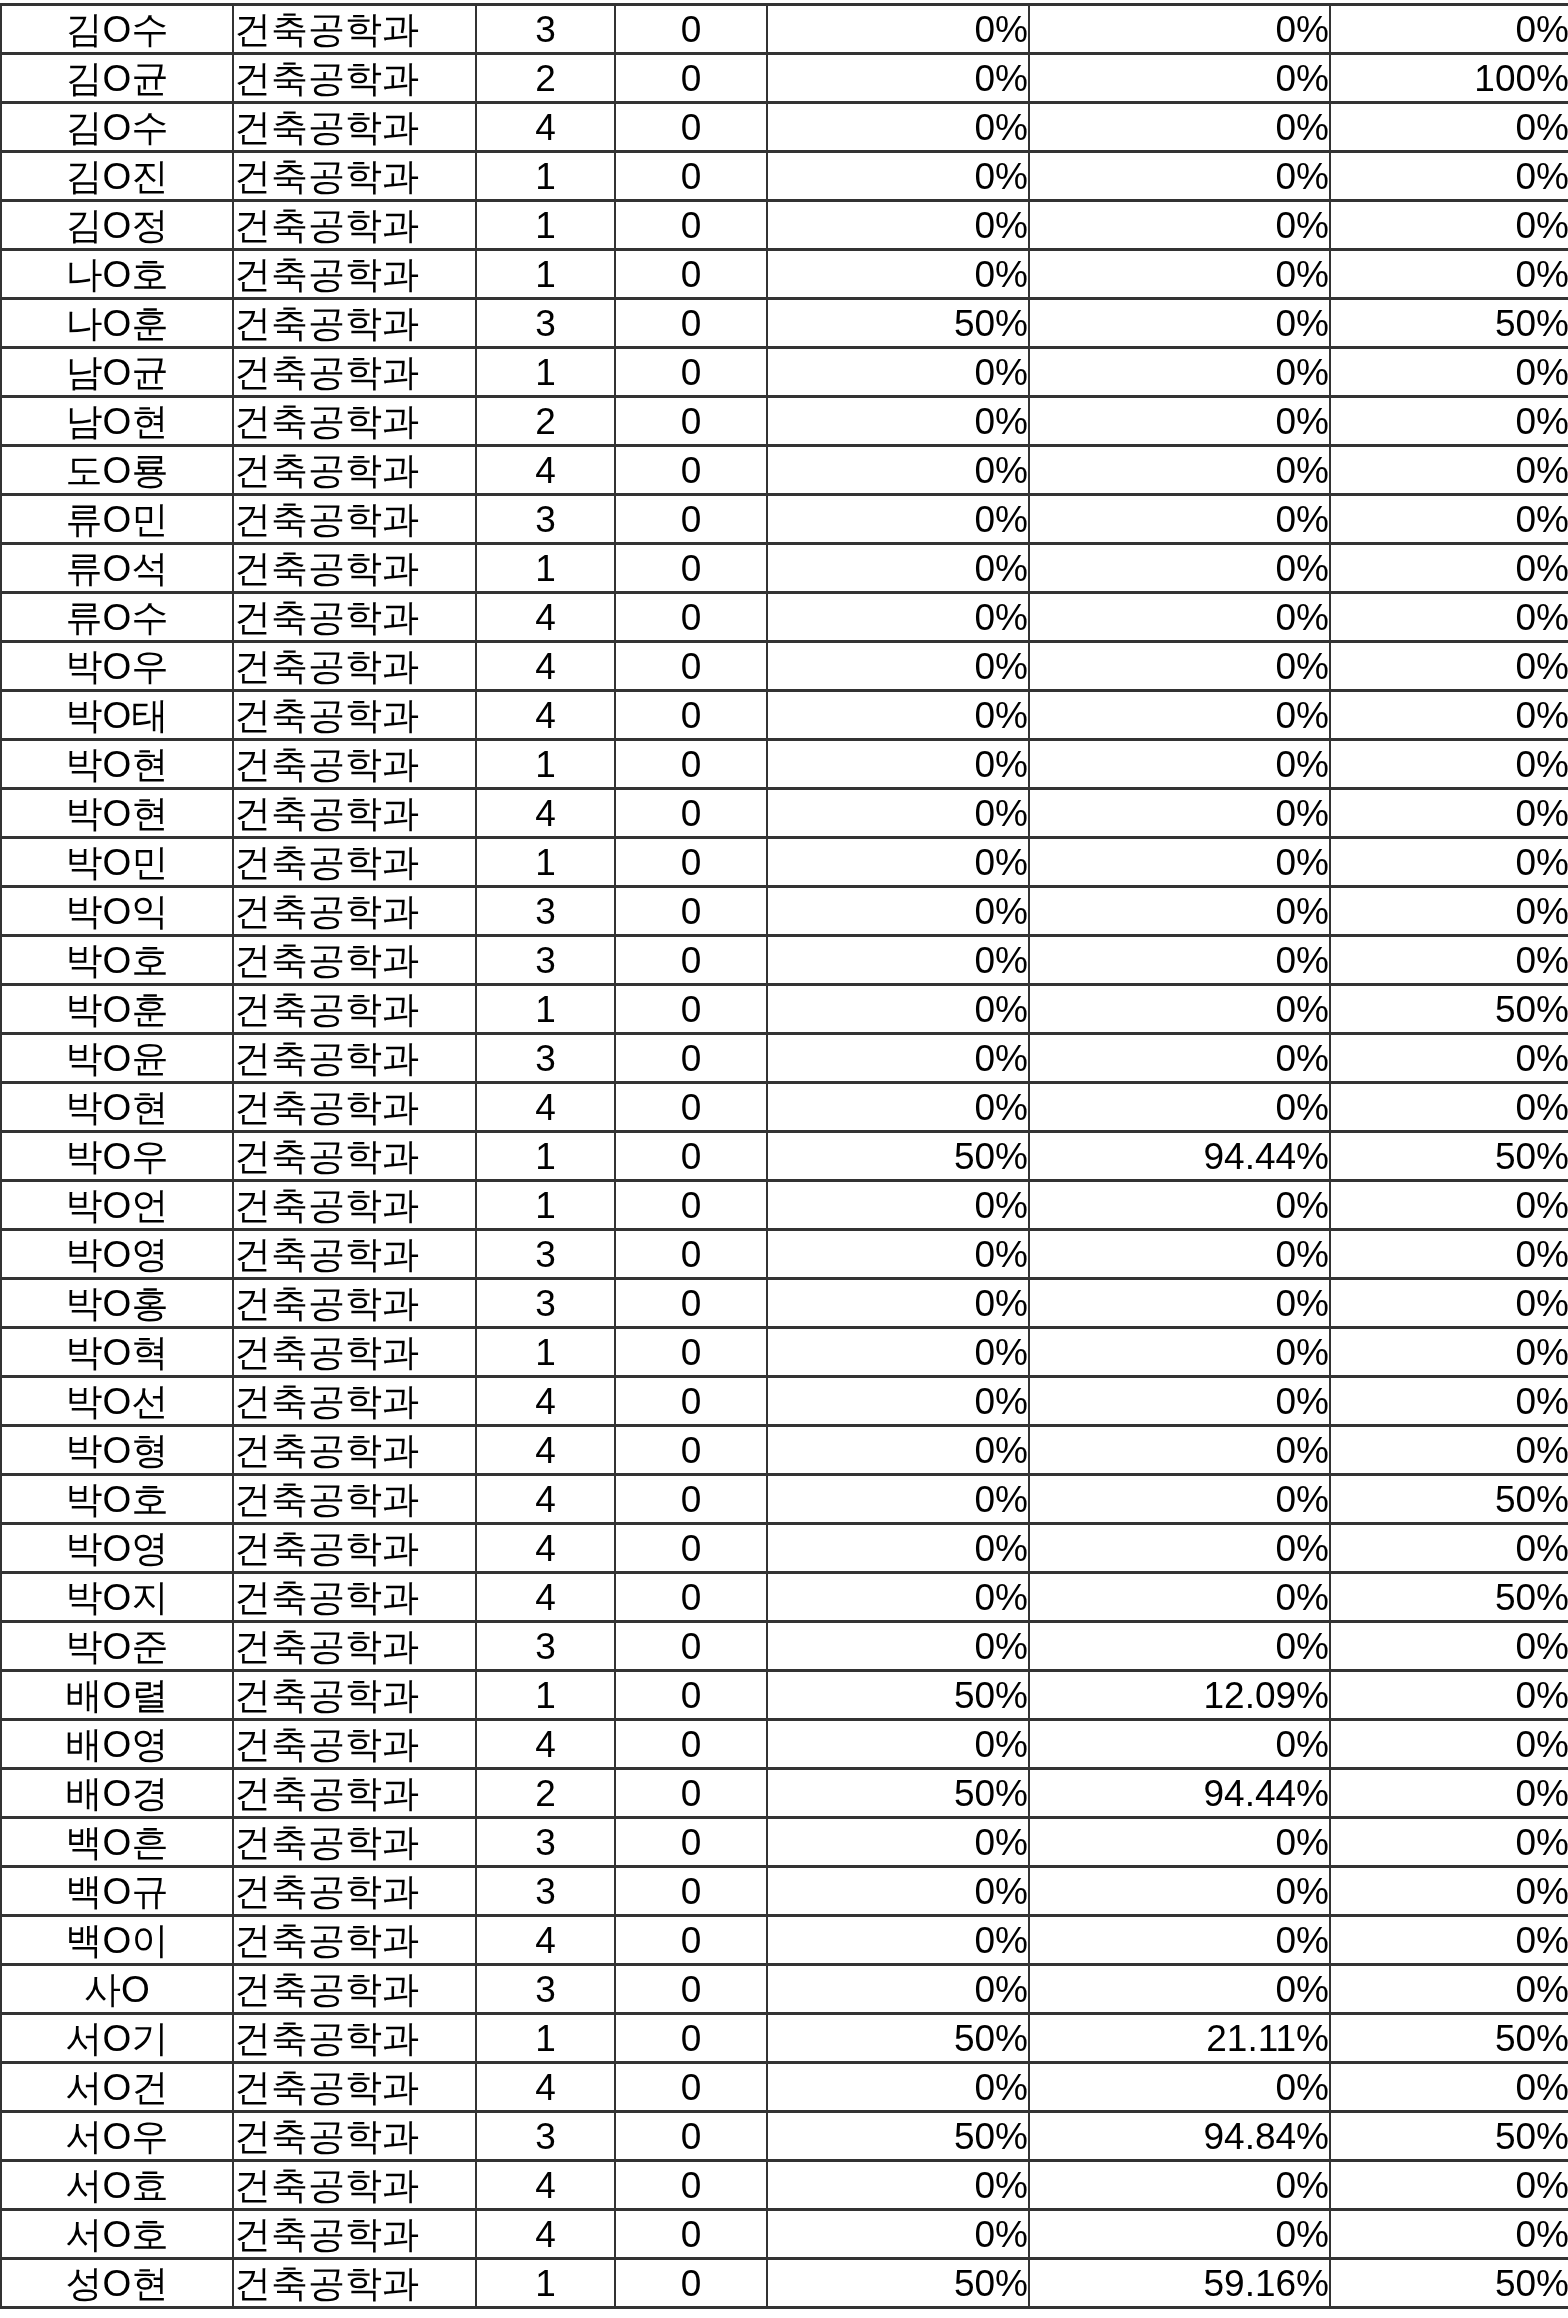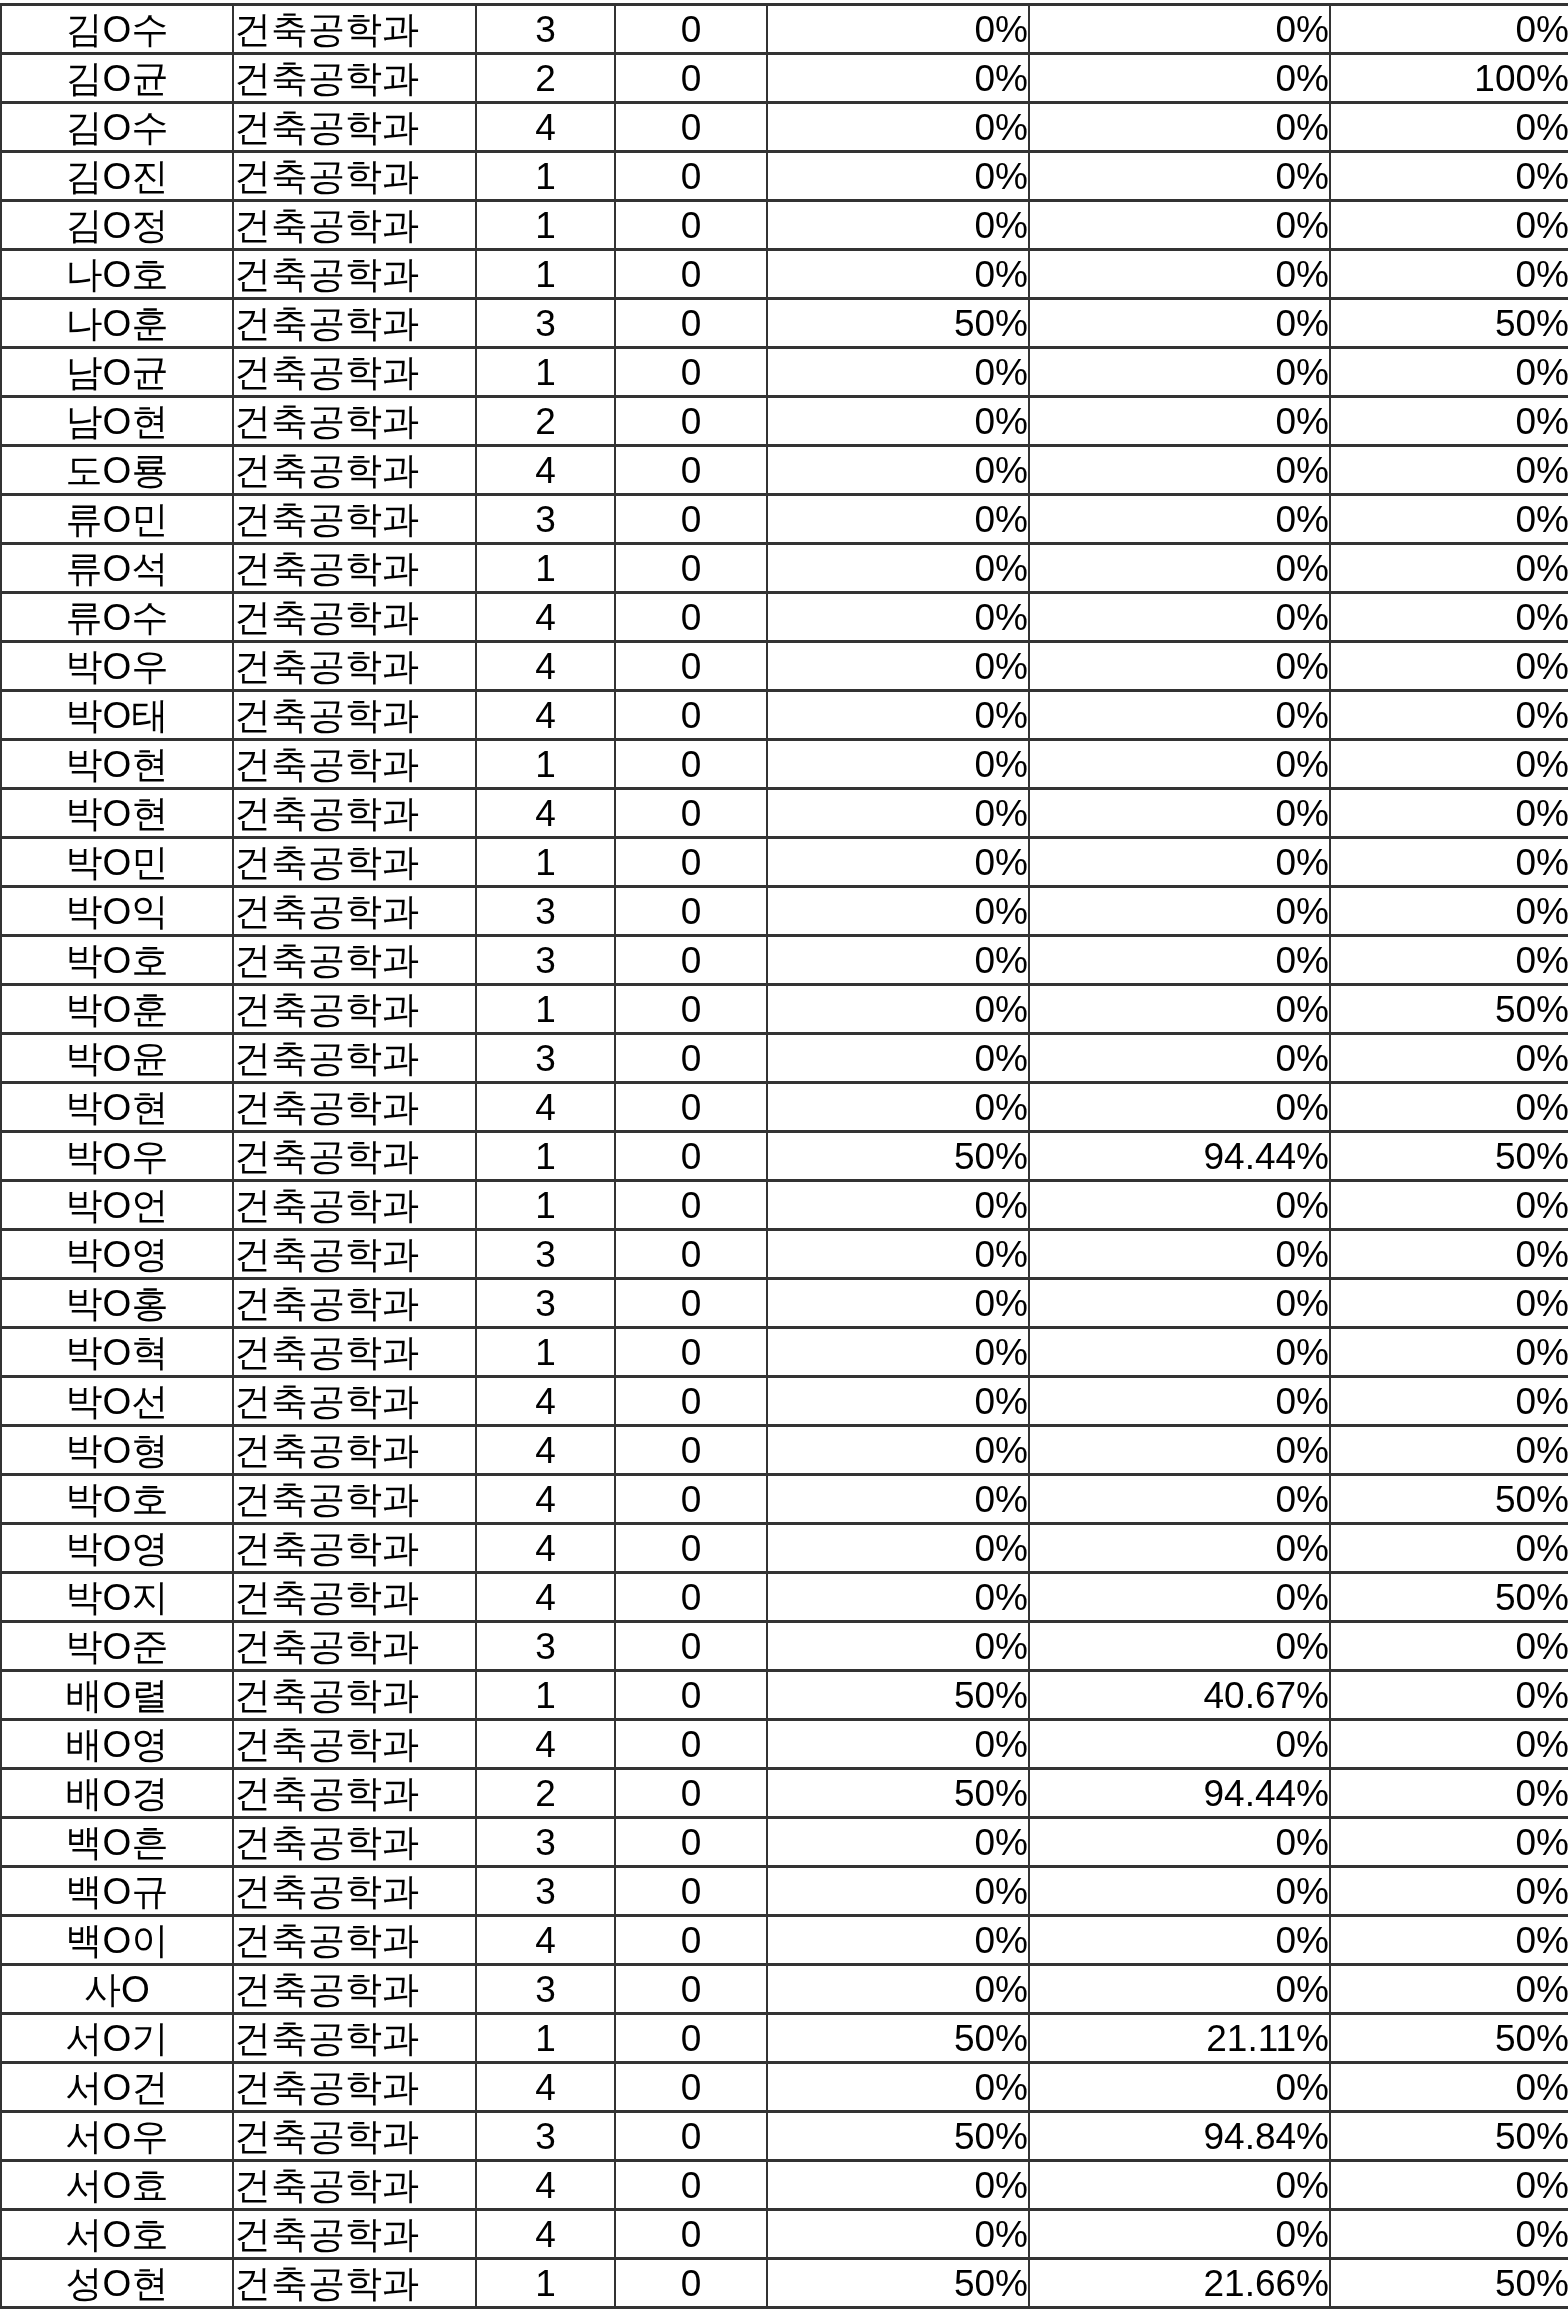--- a/index.html
+++ b/index.html
@@ -357,21 +357,21 @@
         <td class="align-right">0%</td>
         <td class="align-right">0%</td>
         <td class="align-right">0%</td>
       </tr>
       <tr>
         <td class="align-center">배O렬</td>
         <td class="align-left">건축공학과</td>
         <td class="align-center">1</td>
         <td class="align-center">0</td>
         <td class="align-right">50%</td>
-        <td class="align-right">40.67%</td>
+        <td class="align-right">12.09%</td>
         <td class="align-right">0%</td>
       </tr>
       <tr>
         <td class="align-center">배O영</td>
         <td class="align-left">건축공학과</td>
         <td class="align-center">4</td>
         <td class="align-center">0</td>
         <td class="align-right">0%</td>
         <td class="align-right">0%</td>
         <td class="align-right">0%</td>
@@ -465,18 +465,18 @@
         <td class="align-right">0%</td>
         <td class="align-right">0%</td>
         <td class="align-right">0%</td>
       </tr>
       <tr>
         <td class="align-center">성O현</td>
         <td class="align-left">건축공학과</td>
         <td class="align-center">1</td>
         <td class="align-center">0</td>
         <td class="align-right">50%</td>
-        <td class="align-right">21.66%</td>
+        <td class="align-right">59.16%</td>
         <td class="align-right">50%</td>
       </tr>
     </tbody>
 </table>
 
 
 </body></html>

